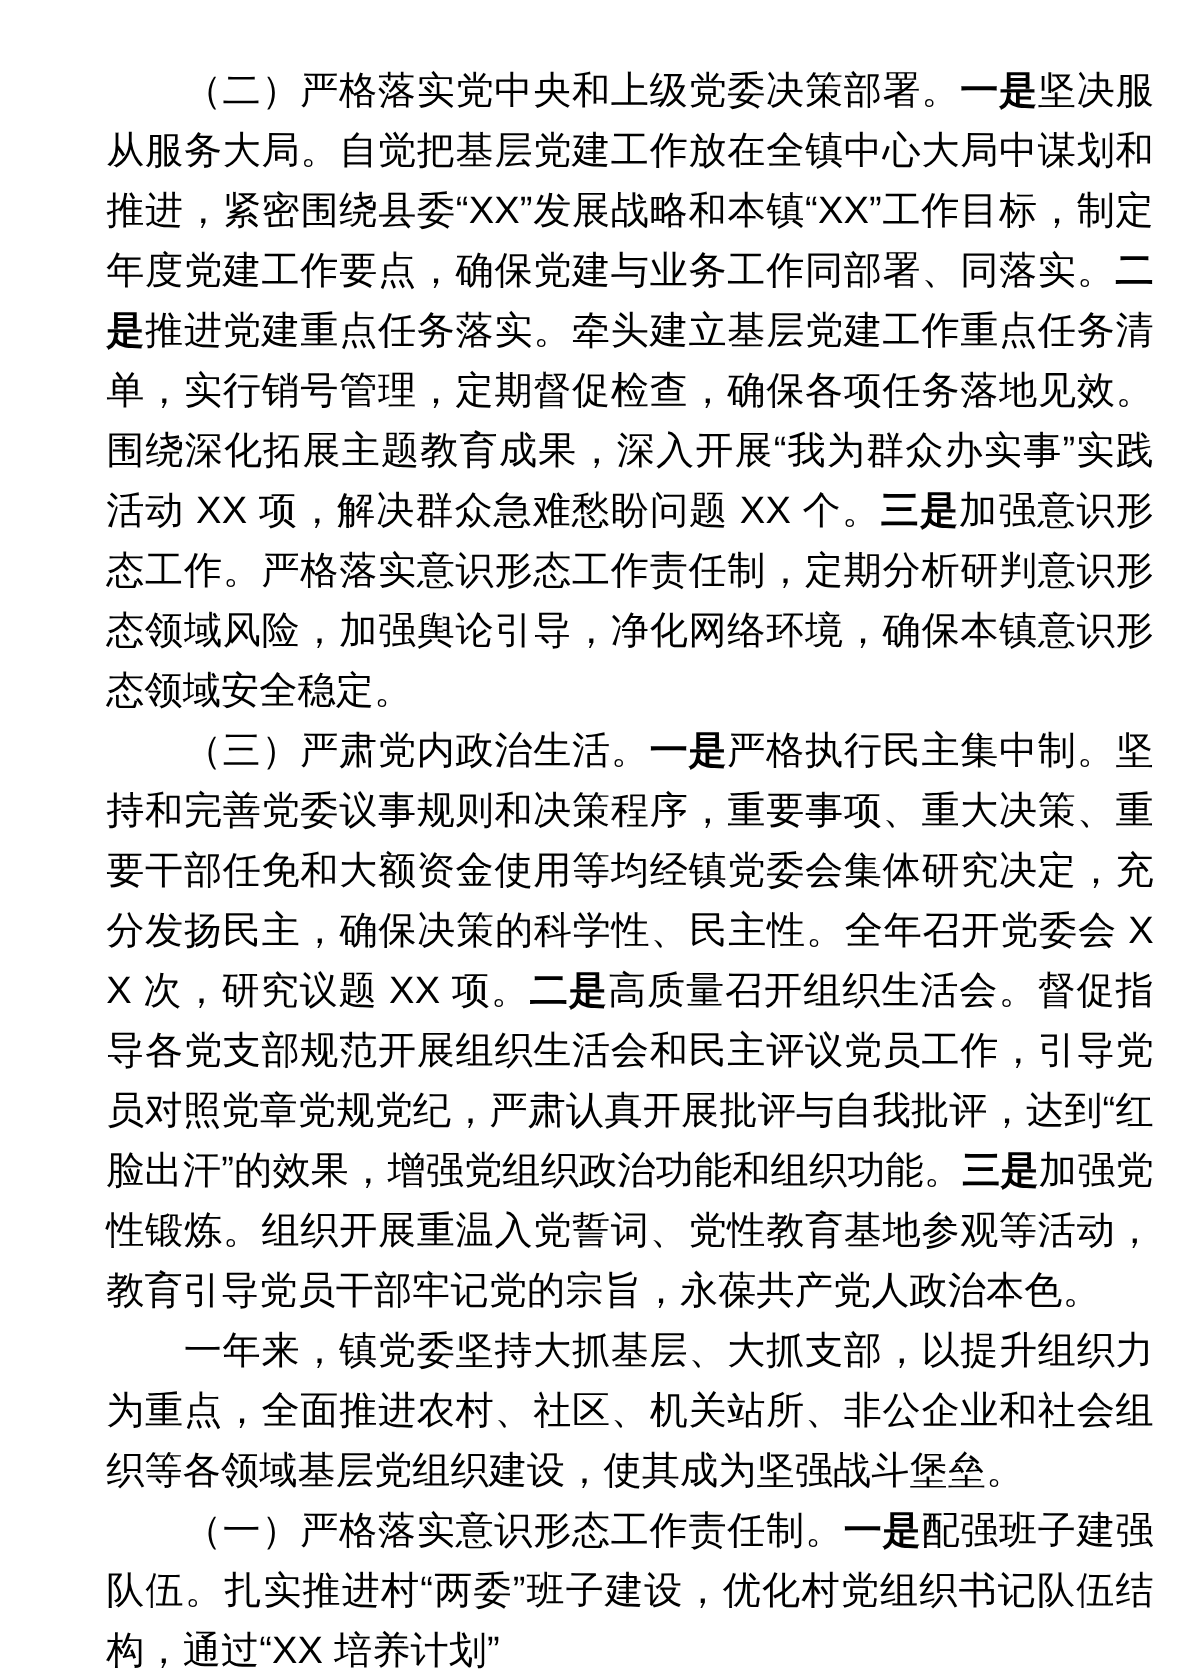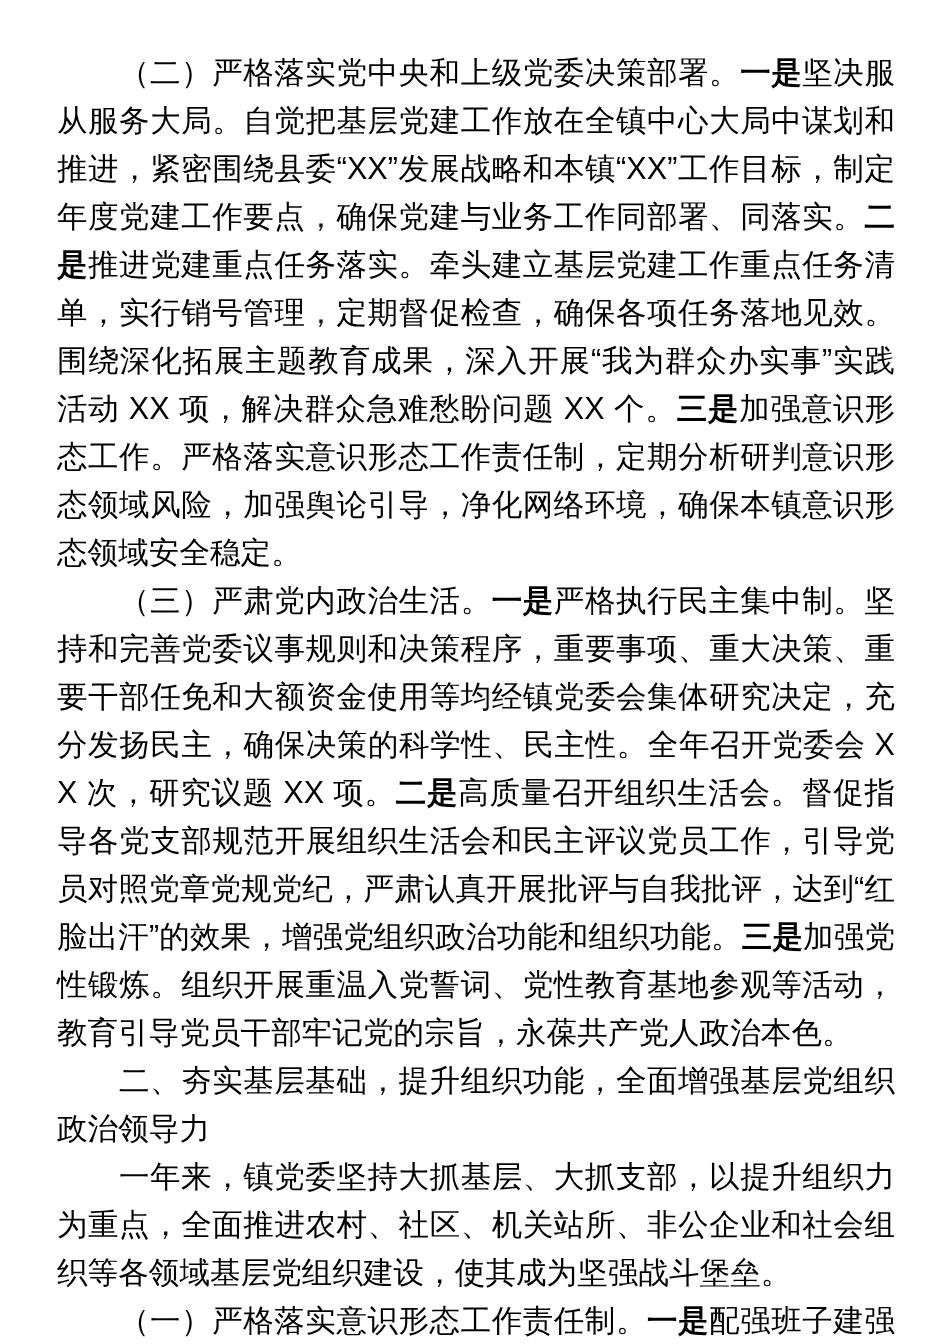--- a/index.html
+++ b/index.html
@@ -12,21 +12,21 @@
     height: 1344px;
     overflow: hidden;
     font-family: "Liberation Sans", "DejaVu Sans", sans-serif;
   }
   .page {
     position: relative;
     width: 768px;
     height: 1344px;
     background: #ffffff;
     box-sizing: border-box;
-    padding: 48px 55px 0 57px;
+    padding: 48px 55px 0 85px;
   }
   .doc-body {
     width: 838px;
   }
   p.para {
     margin: 0;
     padding: 0;
     font-size: 30.5px;
     line-height: 48px;
     color: #000000;
@@ -45,17 +45,16 @@
     font-weight: 700;
   }
 </style>
 </head>
 <body>
 
 <div class="page">
   <div class="doc-body" id="doc-body">
       <p class="para"><span>（二）严格落实党中央和上级党委决策部署。</span><span class="b">一是</span><span>坚决服从服务大局。自觉把基层党建工作放在全镇中心大局中谋划和推进，紧密围绕县委“XX”发展战略和本镇“XX”工作目标，制定年度党建工作要点，确保党建与业务工作同部署、同落实。</span><span class="b">二是</span><span>推进党建重点任务落实。牵头建立基层党建工作重点任务清单，实行销号管理，定期督促检查，确保各项任务落地见效。围绕深化拓展主题教育成果，深入开展“我为群众办实事”实践活动 XX 项，解决群众急难愁盼问题 XX 个。</span><span class="b">三是</span><span>加强意识形态工作。严格落实意识形态工作责任制，定期分析研判意识形态领域风险，加强舆论引导，净化网络环境，确保本镇意识形态领域安全稳定。</span></p>
       <p class="para"><span>（三）严肃党内政治生活。</span><span class="b">一是</span><span>严格执行民主集中制。坚持和完善党委议事规则和决策程序，重要事项、重大决策、重要干部任免和大额资金使用等均经镇党委会集体研究决定，充分发扬民主，确保决策的科学性、民主性。全年召开党委会 XX 次，研究议题 XX 项。</span><span class="b">二是</span><span>高质量召开组织生活会。督促指导各党支部规范开展组织生活会和民主评议党员工作，引导党员对照党章党规党纪，严肃认真开展批评与自我批评，达到“红脸出汗”的效果，增强党组织政治功能和组织功能。</span><span class="b">三是</span><span>加强党性锻炼。组织开展重温入党誓词、党性教育基地参观等活动，教育引导党员干部牢记党的宗旨，永葆共产党人政治本色。</span></p>
-      <p class="para heading"><span>二、夯实基层基础，提升组织功能，全面增强基层党组织政治领导力</span></p>
       <p class="para"><span>一年来，镇党委坚持大抓基层、大抓支部，以提升组织力为重点，全面推进农村、社区、机关站所、非公企业和社会组织等各领域基层党组织建设，使其成为坚强战斗堡垒。</span></p>
       <p class="para"><span>（一）严格落实意识形态工作责任制。</span><span class="b">一是</span><span>配强班子建强队伍。扎实推进村“两委”班子建设，优化村党组织书记队伍结构，通过“XX 培养计划”</span></p>
     </div>
 </div>
 
 </body></html>

